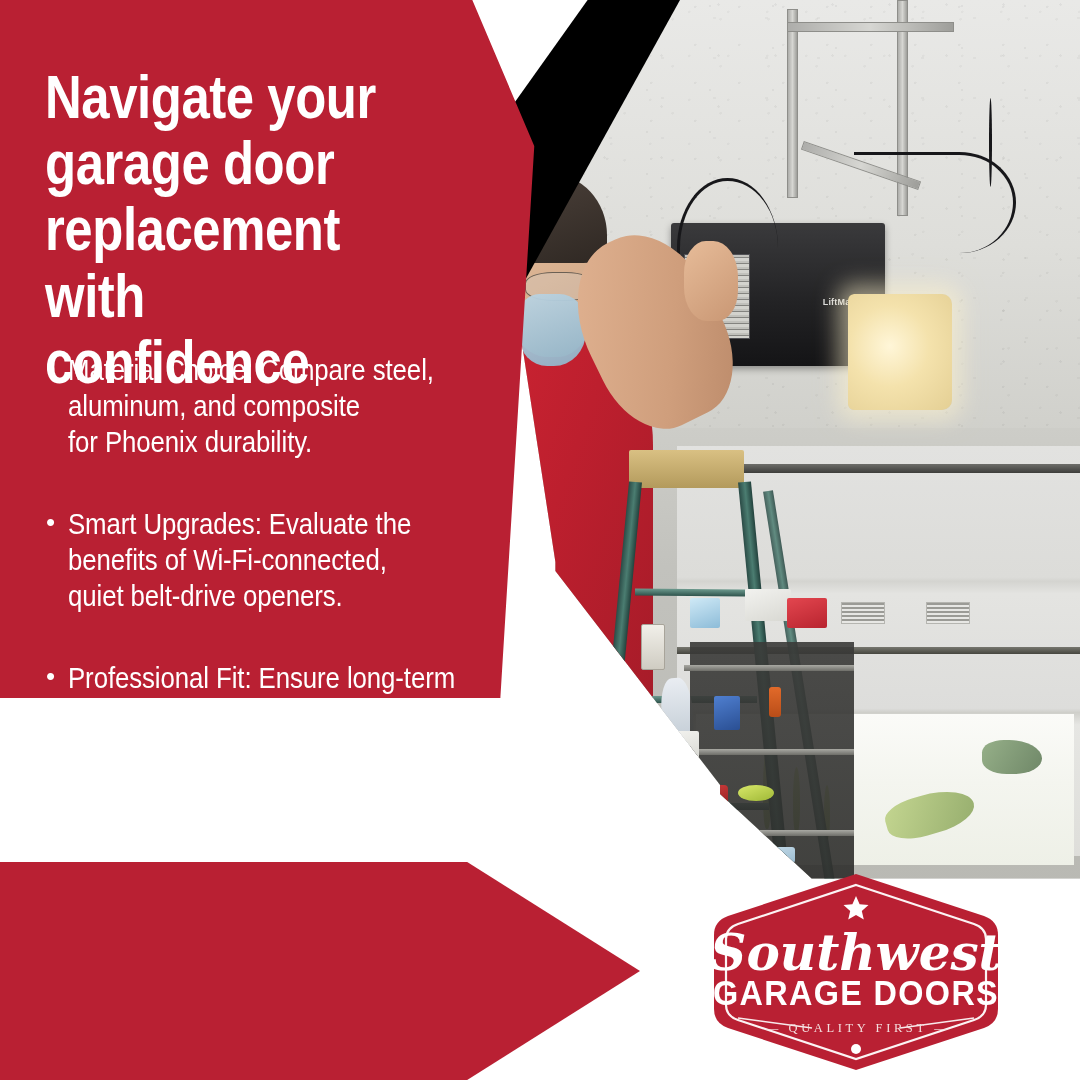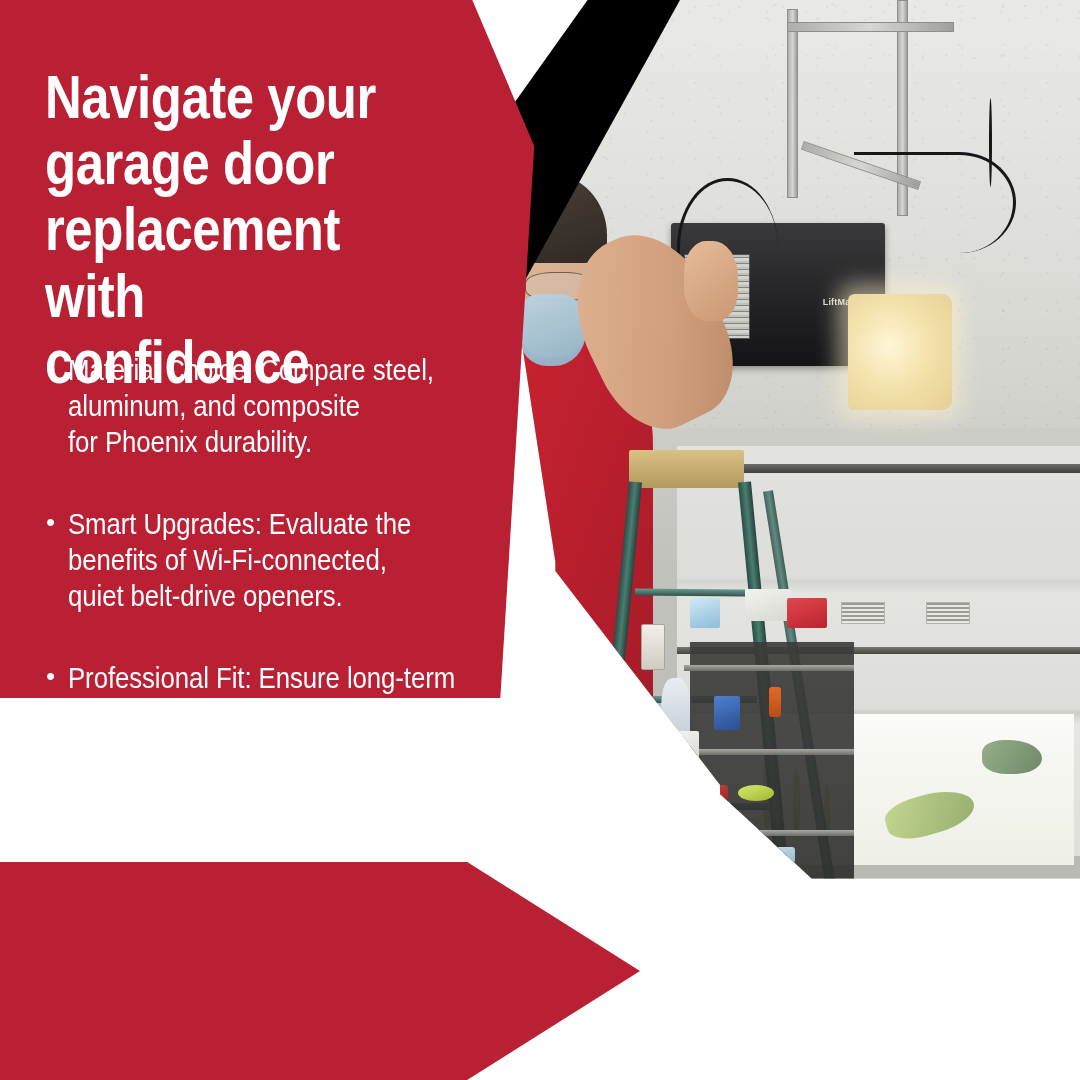--- a/index.html
+++ b/index.html
@@ -397,14 +397,35 @@
 quiet belt-drive openers.</span>
     </div>
     <div class="bullet">
       <span class="bullet-dot">•</span>
       <span class="bullet-text">Professional Fit: Ensure long-term
 performance with expert
 alignment and installation.</span>
     </div>
   </div>
 
+  <div class="logo">
+    <svg viewBox="0 0 288 200" xmlns="http://www.w3.org/2000/svg">
+
+      <path d="M144 2 L272 44 Q286 49 286 63 L286 137 Q286 151 272 156 L144 198 L16 156 Q2 151 2 137 L2 63 Q2 49 16 44 Z" fill="#b92033"></path>
+
+      <path d="M144 13 L262 52 Q274 56 274 67 L274 133 Q274 144 262 148 L144 187 L26 148 Q14 144 14 133 L14 67 Q14 56 26 52 Z" fill="none" stroke="#ffffff" stroke-width="2.2" opacity="0.95"></path>
+
+      <polygon points="144,24 147.6,32.3 156.5,33 149.8,38.9 151.8,47.6 144,42.9 136.2,47.6 138.2,38.9 131.5,33 140.4,32.3" fill="#ffffff"></polygon>
+
+      <text class="logo-script" x="144" y="98" text-anchor="middle">Southwest</text>
+
+      <text class="logo-caps" x="144" y="133" text-anchor="middle" transform="translate(144 133) scale(0.90 1) translate(-144 -133)">GARAGE DOORS</text>
+
+      <line x1="26" y1="146" x2="100" y2="156" stroke="#ffffff" stroke-width="1.6" opacity=".9"></line>
+      <line x1="262" y1="146" x2="188" y2="156" stroke="#ffffff" stroke-width="1.6" opacity=".9"></line>
+
+      <text class="logo-tag" x="146" y="160" text-anchor="middle">— QUALITY FIRST —</text>
+
+      <circle cx="144" cy="177" r="5" fill="#ffffff"></circle>
+    </svg>
+  </div>
 
 </div>
 
 </body></html>

